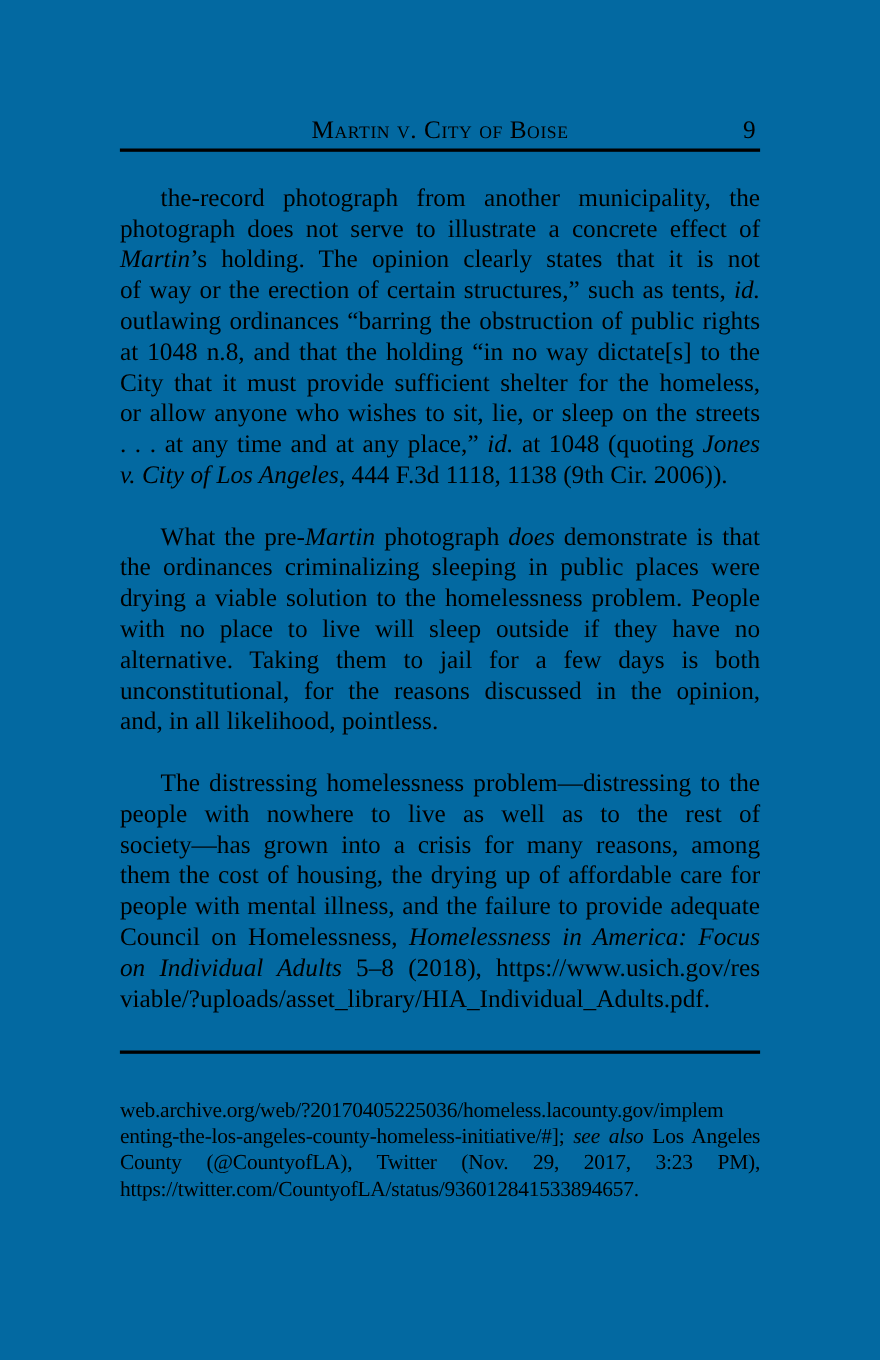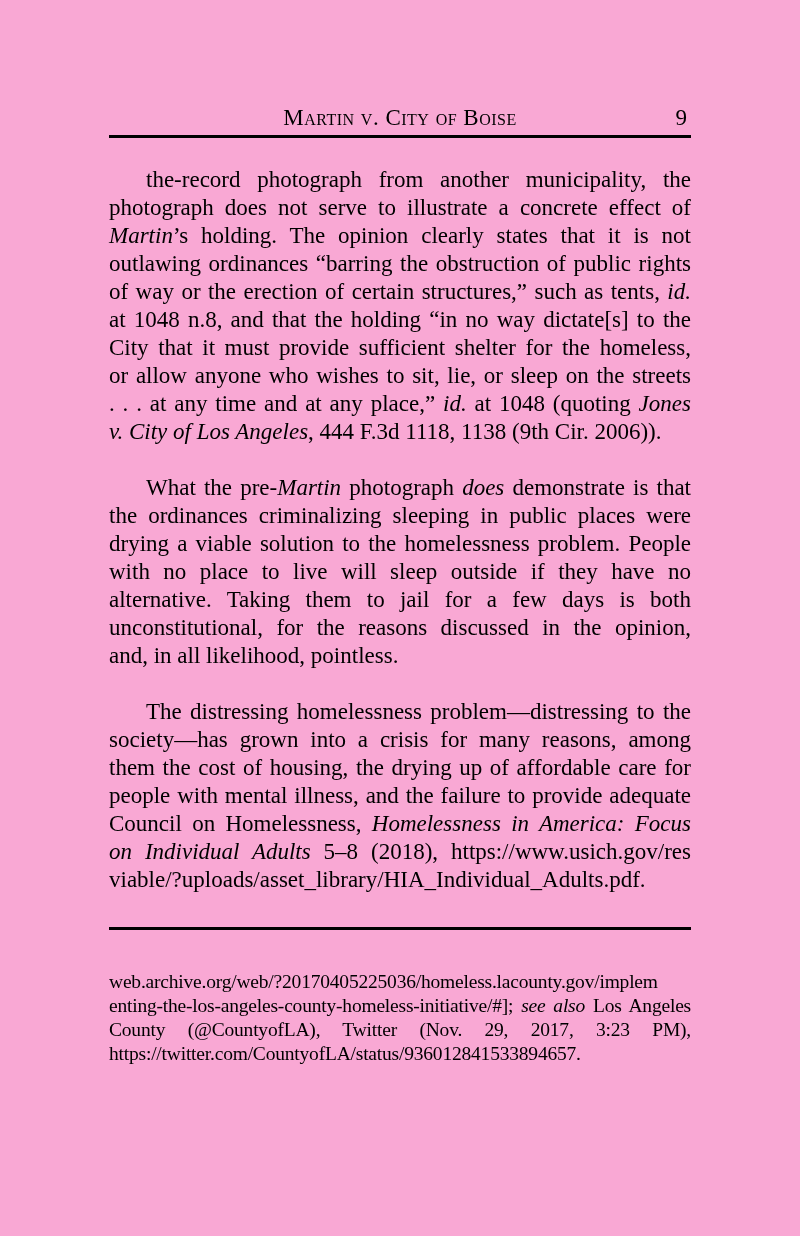--- a/index.html
+++ b/index.html
@@ -6,21 +6,21 @@
   body {
     width: 800px; height: 1236px;
     background: #ffffff;
     font-family: "Liberation Serif", "DejaVu Serif", serif;
     color: #000000;
     -webkit-font-smoothing: antialiased;
   }
   .page {
     position: relative;
     width: 800px; height: 1236px;
-    background: #f9a8d4;
+    background: #0369a1;
     overflow: hidden;
   }
   .content {
     position: absolute;
     left: 109px; top: 0;
     width: 582px;
   }
   .running-head {
     position: relative;
     margin-top: 104px;
@@ -75,39 +75,40 @@
       <span class="title">Martin v. City of Boise</span>
       <span class="pagenum">9</span>
     </div>
     <div class="header-rule"></div>
 
     <div class="body-text">
       <div class="para indent-first">
           <div class="tline"><span>the-record photograph from another municipality, the</span></div>
           <div class="tline"><span>photograph does not serve to illustrate a concrete effect of</span></div>
           <div class="tline"><i>Martin</i><span>’s holding. The opinion clearly states that it is not</span></div>
+          <div class="tline"><span>of way or the erection of certain structures,” such as tents, </span><i>id.</i></div>
           <div class="tline"><span>outlawing ordinances “barring the obstruction of public rights</span></div>
-          <div class="tline"><span>of way or the erection of certain structures,” such as tents, </span><i>id.</i></div>
           <div class="tline"><span>at 1048 n.8, and that the holding “in no way dictate[s] to the</span></div>
           <div class="tline"><span>City that it must provide sufficient shelter for the homeless,</span></div>
           <div class="tline"><span>or allow anyone who wishes to sit, lie, or sleep on the streets</span></div>
           <div class="tline"><span>. . . at any time and at any place,” </span><i>id.</i><span> at 1048 (quoting </span><i>Jones</i></div>
           <div class="tline"><i>v. City of Los Angeles</i><span>, 444 F.3d 1118, 1138 (9th Cir. 2006)).</span></div>
         </div>
       <div class="para indent-first">
           <div class="tline"><span>What the pre-</span><i>Martin</i><span> photograph </span><i>does</i><span> demonstrate is that</span></div>
           <div class="tline"><span>the ordinances criminalizing sleeping in public places were</span></div>
           <div class="tline"><span>drying a viable solution to the homelessness problem. People</span></div>
           <div class="tline"><span>with no place to live will sleep outside if they have no</span></div>
           <div class="tline"><span>alternative. Taking them to jail for a few days is both</span></div>
           <div class="tline"><span>unconstitutional, for the reasons discussed in the opinion,</span></div>
           <div class="tline"><span>and, in all likelihood, pointless.</span></div>
         </div>
       <div class="para indent-first">
           <div class="tline"><span>The distressing homelessness problem—distressing to the</span></div>
+          <div class="tline"><span>people with nowhere to live as well as to the rest of</span></div>
           <div class="tline"><span>society—has grown into a crisis for many reasons, among</span></div>
           <div class="tline"><span>them the cost of housing, the drying up of affordable care for</span></div>
           <div class="tline"><span>people with mental illness, and the failure to provide adequate</span></div>
           <div class="tline"><span>Council on Homelessness, </span><i>Homelessness in America: Focus</i></div>
           <div class="tline"><i>on Individual Adults</i><span> 5–8 (2018), https://www.usich.gov/res</span></div>
           <div class="tline"><span>viable/?uploads/asset_library/HIA_Individual_Adults.pdf.</span></div>
         </div>
     </div>
 
     <div class="footnote-rule"></div>

